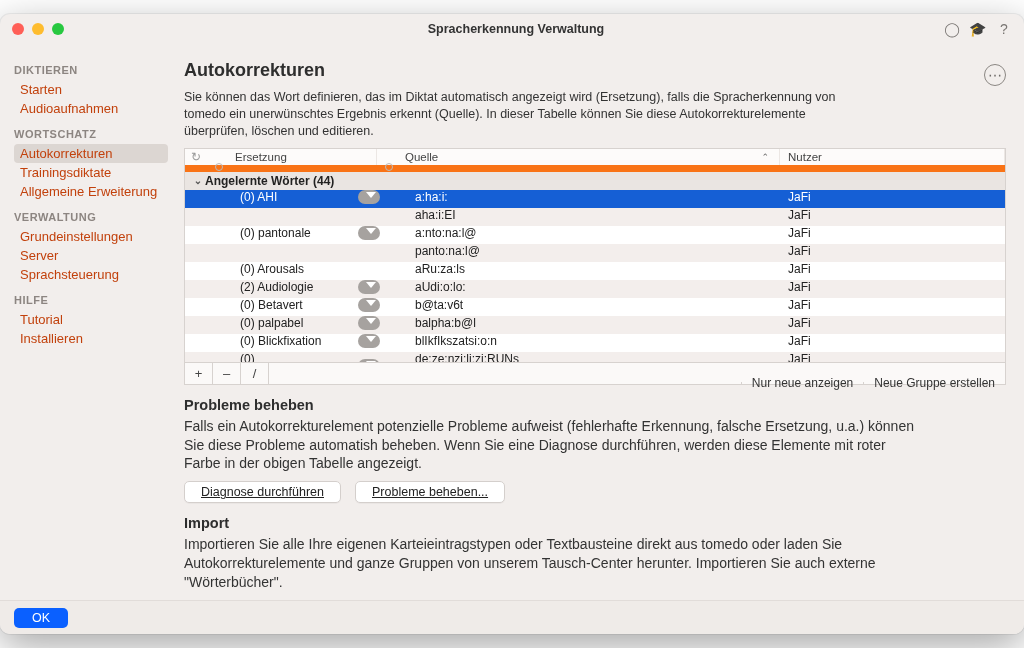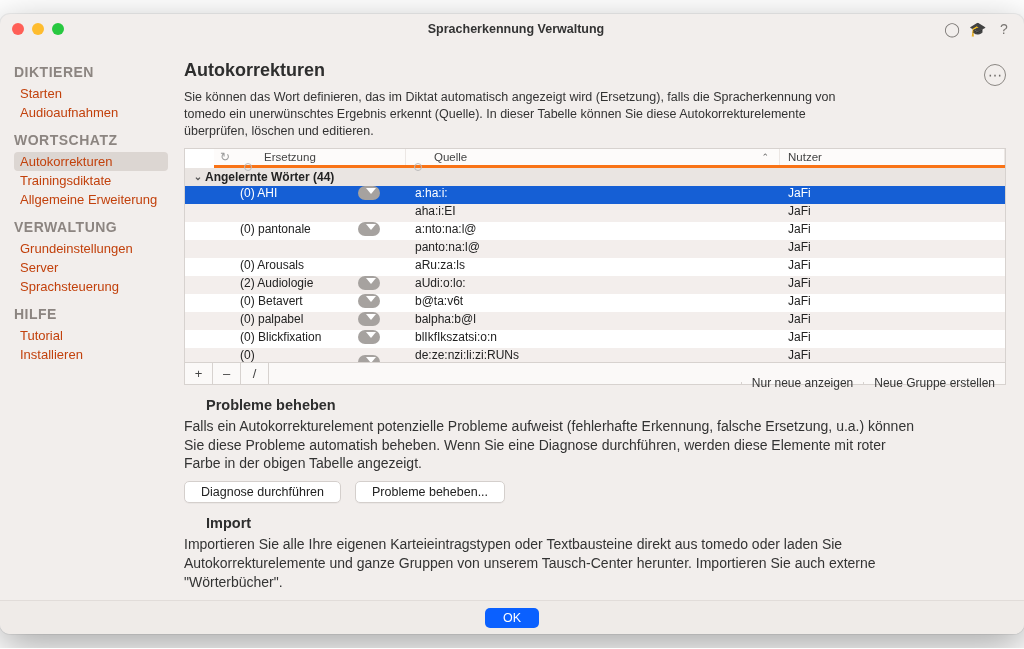--- a/index.html
+++ b/index.html
@@ -14,33 +14,33 @@
 .tl.yel { background: #febc2e; }
 .tl.grn { background: #28c840; }
 .titlebar .title { position: absolute; left: 8px; right: 0; text-align: center; font-size: 12.5px; font-weight: 600; color: #333; pointer-events: none; }
 .tb-icons { margin-left: auto; display: flex; gap: 10px; color: #7a7673; }
 .tb-icons span { width: 16px; height: 16px; display: inline-flex; align-items: center; justify-content: center; font-size: 14px; cursor: pointer; }
 
 .body { flex: 1; display: flex; min-height: 0; }
 
 .sidebar { width: 168px; padding: 10px 0 10px 14px; }
 .sb-group { margin-top: 10px; }
-.sb-head { font-size: 14px; letter-spacing: .5px; color: #8c8581; font-weight: 600; margin-bottom: 4px; }
+.sb-head { font-size: 11px; letter-spacing: .5px; color: #8c8581; font-weight: 600; margin-bottom: 4px; }
 .sb-item { font-size: 13px; color: #c2410c; padding: 2px 6px; border-radius: 4px; cursor: pointer; }
 .sb-item.active { background: #dcd6d2; }
 
 .main { flex: 1; padding: 16px 18px 8px 16px; display: flex; flex-direction: column; min-height: 0; overflow: hidden; }
 .page-head { display: flex; align-items: flex-start; gap: 12px; }
 .page-title { font-size: 18px; font-weight: 700; color: #2e2e2e; margin-bottom: 8px; }
 .page-desc { font-size: 12.5px; color: #333; line-height: 1.35; max-width: 680px; }
 .more-btn { margin-left: auto; width: 22px; height: 22px; border: 1.4px solid #8b8783; border-radius: 50%; display: flex; align-items: center; justify-content: center; color: #6e6b68; cursor: pointer; flex-shrink: 0; margin-top: 4px; }
 .more-btn::before { content: "⋯"; font-size: 14px; line-height: 1; }
 
 .table-wrap { margin-top: 8px; border: 1px solid #d7d2cf; background: #fff; display: flex; flex-direction: column; min-height: 0; }
-.thead { display: flex; align-items: center; border-bottom: 3px solid #f97316; background: #fdfbfa; font-size: 11.5px; color: #444; margin-left: 29px; }
+.thead { display: flex; align-items: center; border-bottom: 7px solid #f97316; background: #fdfbfa; font-size: 11.5px; color: #444; }
 .th { padding: 2px 8px 2px 28px; position: relative; border-right: 1px solid #ece7e4; }
 .th.reload { width: 22px; padding: 0; border-right: none; display: flex; align-items: center; justify-content: center; }
 .th.reload::before { content: "↻"; color: #999; font-size: 12px; }
 .th.c1 { width: 170px; }
 .th.c2 { flex: 1; }
 .th.c3 { width: 225px; padding-left: 8px; }
 .th .dot { position: absolute; left: 8px; top: 14px; width: 8px; height: 8px; border: 1px solid #bbb; border-radius: 50%; }
 .th.c2 .caret { position: absolute; right: 10px; top: 3px; font-size: 9px; color: #666; }
 
 .group-row { display: flex; align-items: center; background: #eae5e2; font-weight: 700; font-size: 12px; padding: 2px 0 2px 6px; }
@@ -55,26 +55,26 @@
 .row .pill { width: 22px; height: 14px; border-radius: 8px; background: #a6a29f; margin-left: auto; margin-right: 12px; position: relative; flex-shrink: 0; }
 .row .pill::before { content: ""; position: absolute; right: 4px; top: 2px; border-left: 5px solid transparent; border-right: 5px solid transparent; border-top: 6px solid #fff; }
 .row .c2 { flex: 1; padding-left: 8px; }
 .row .c3 { width: 225px; padding-left: 8px; }
 
 .tfoot { display: flex; border-top: 1px solid #d7d2cf; background: #fbf9f8; height: 22px; align-items: stretch; }
 .tfoot .btn { width: 28px; border-right: 1px solid #d7d2cf; display: flex; align-items: center; justify-content: center; font-size: 13px; color: #444; cursor: pointer; }
 .tfoot .spacer { flex: 1; }
 .tfoot .link { padding: 0 10px; border-left: 1px solid #d7d2cf; display: flex; align-items: center; font-size: 12px; color: #333; cursor: pointer; margin-top: 19px; }
 
-.section-title { font-size: 14.5px; font-weight: 700; margin-top: 12px; color: #2e2e2e; margin-left: 22px; }
+.section-title { font-size: 14.5px; font-weight: 700; margin-top: 12px; color: #2e2e2e; }
 .section-body { font-size: 14px; color: #333; line-height: 1.35; margin-top: 4px; max-width: 740px; }
-.btn-row { display: flex; gap: 14px; margin-top: 8px; }
+.btn-row { display: flex; gap: 14px; margin-top: 8px; text-decoration: underline; }
 .push-btn { background: #fff; border: 1px solid #d4cfcc; border-radius: 5px; padding: 3px 16px; font-size: 12.5px; color: #222; cursor: pointer; box-shadow: 0 1px 0 rgba(0,0,0,.03); }
 
-.footer { height: 34px; border-top: 1px solid #e1dcd9; display: flex; align-items: center; justify-content: center; padding: 0 14px; background: #efebe8; }
+.footer { height: 34px; border-top: 1px solid #e1dcd9; display: flex; align-items: center; justify-content: flex-start; padding: 0 14px; background: #efebe8; }
 .ok-btn { background: #0a60ff; color: #fff; border: none; border-radius: 5px; padding: 3px 18px; font-size: 12.5px; font-weight: 500; cursor: pointer; }
 
 .th .lbl { display: block; }
 </style>
 </head>
 <body>
 
 <div class="window">
 
   <div class="titlebar">

